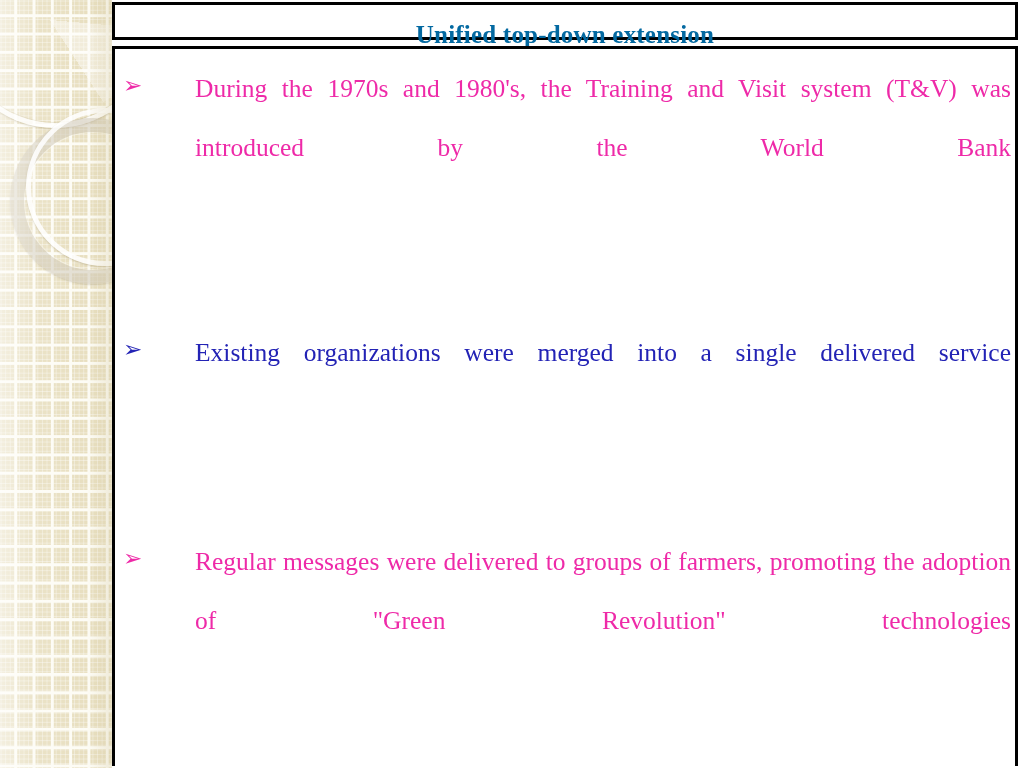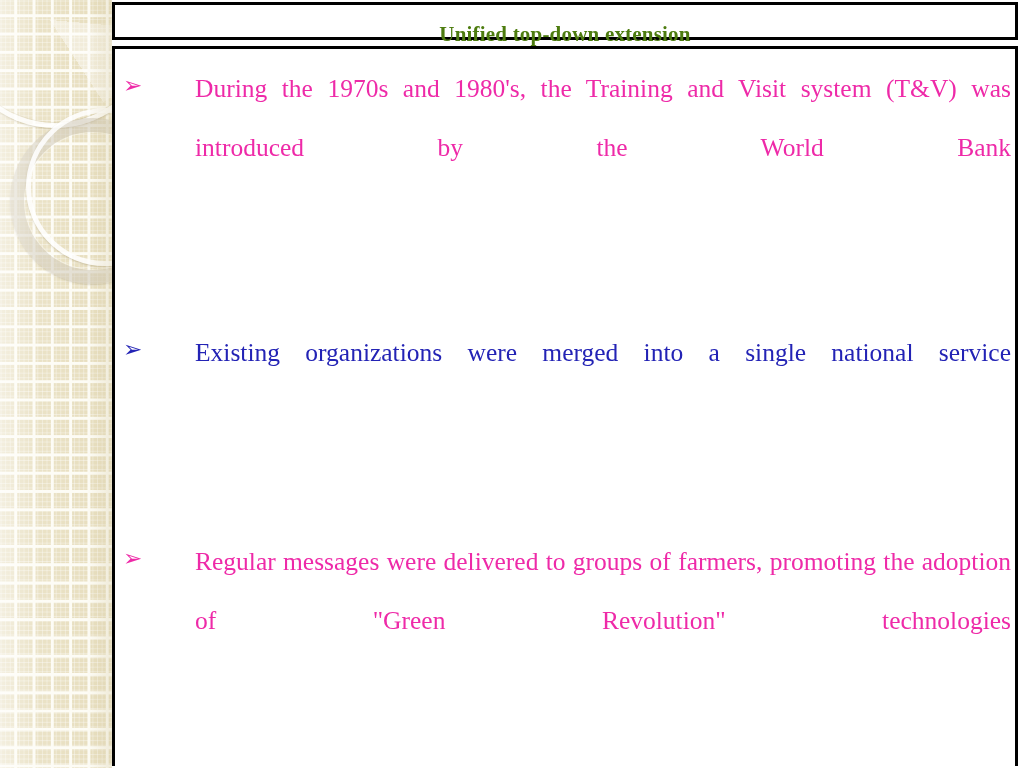--- a/index.html
+++ b/index.html
@@ -110,22 +110,22 @@
     width: 906px;
     height: 38px;
     background: #ffffff;
     border: 3px solid #000000;
     box-sizing: border-box;
     display: flex;
     align-items: center;
     justify-content: center;
   }
   .title-text {
-    color: #4d7c0f;
-    font-size: 21px;
+    color: #0369a1;
+    font-size: 25px;
     font-weight: bold;
     font-family: "Liberation Serif", "DejaVu Serif", serif;
     letter-spacing: 0.2px;
     white-space: nowrap;
     line-height: 1;
     margin-top: 26px;
   }
 
   
   .content-box {
@@ -207,21 +207,21 @@
 
       <li class="bullet b-pink sp-wide">
         <span class="marker">➢</span>
         <span class="btext">During the 1970s and 1980's, the Training and Visit system (T&amp;V) was introduced by the World Bank</span>
       </li>
 
       <div class="gap-1"></div>
 
       <li class="bullet b-blue sp-wide">
         <span class="marker">➢</span>
-        <span class="btext">Existing organizations were merged into a single national service</span>
+        <span class="btext">Existing organizations were merged into a single delivered service</span>
       </li>
 
       <div class="gap-2"></div>
 
       <li class="bullet b-pink sp-wide">
         <span class="marker">➢</span>
         <span class="btext">Regular messages were delivered to groups of farmers, promoting the adoption of "Green Revolution" technologies</span>
       </li>
 
       <div class="gap-3"></div>

